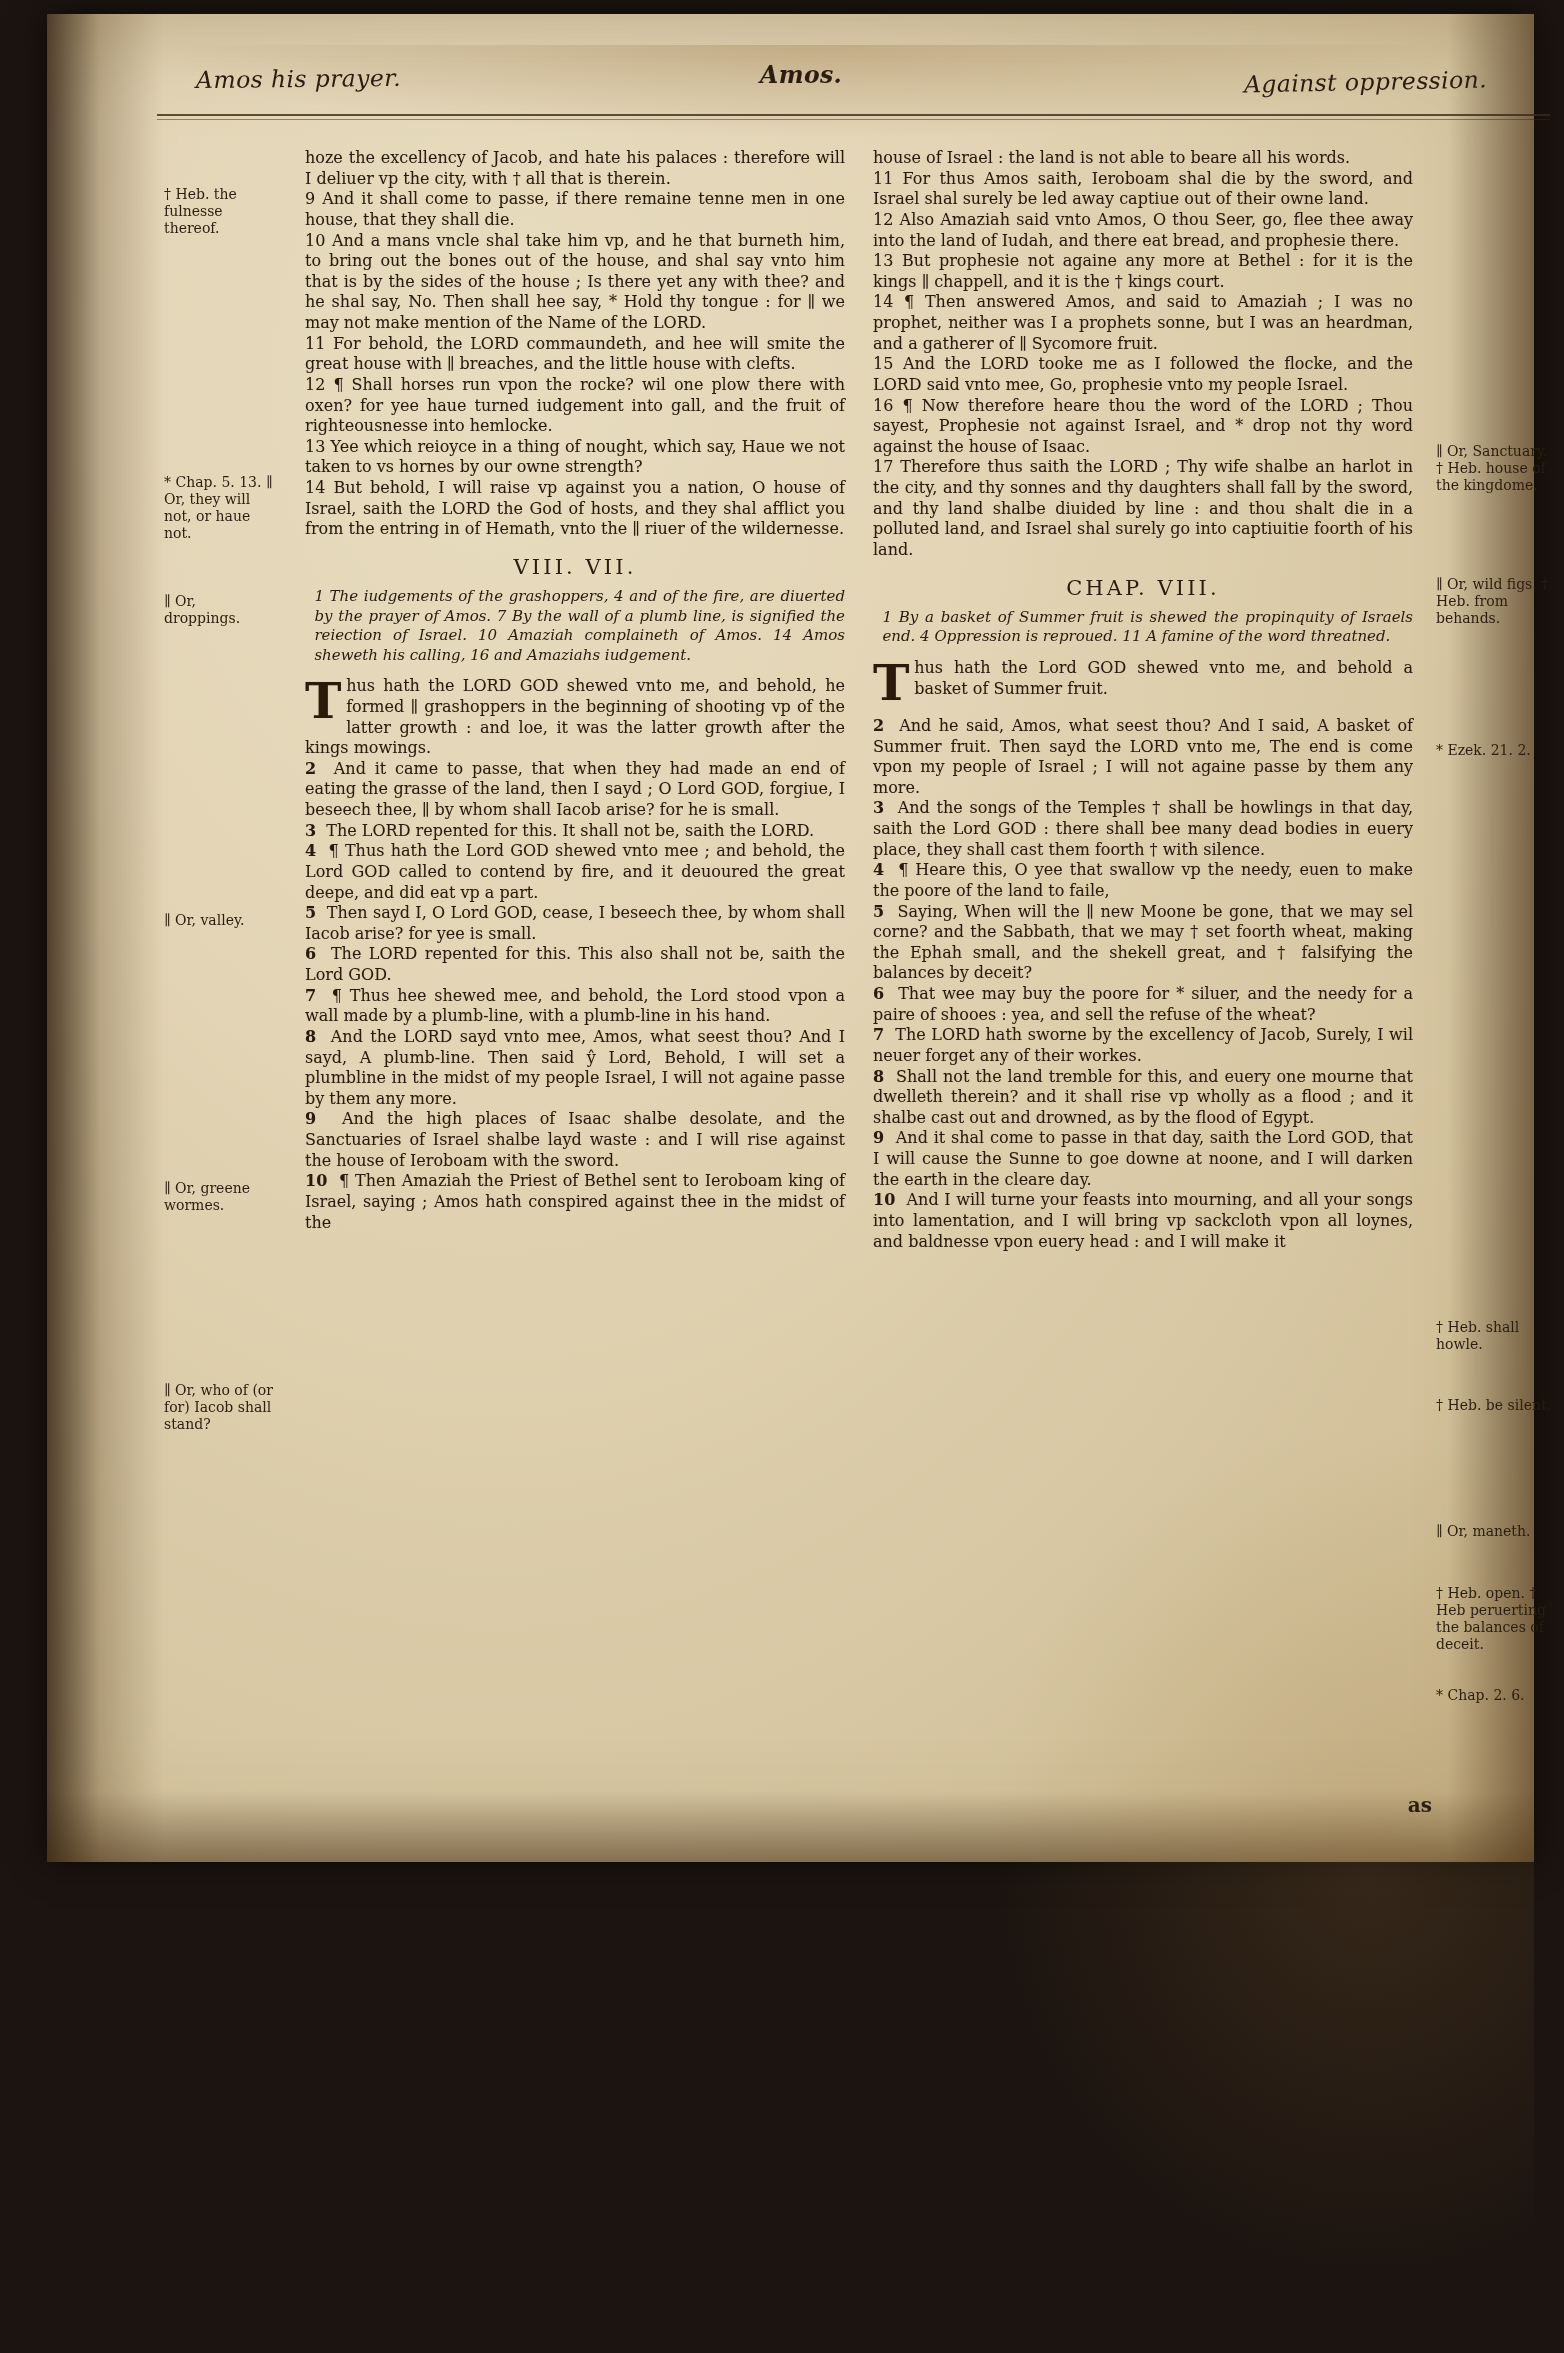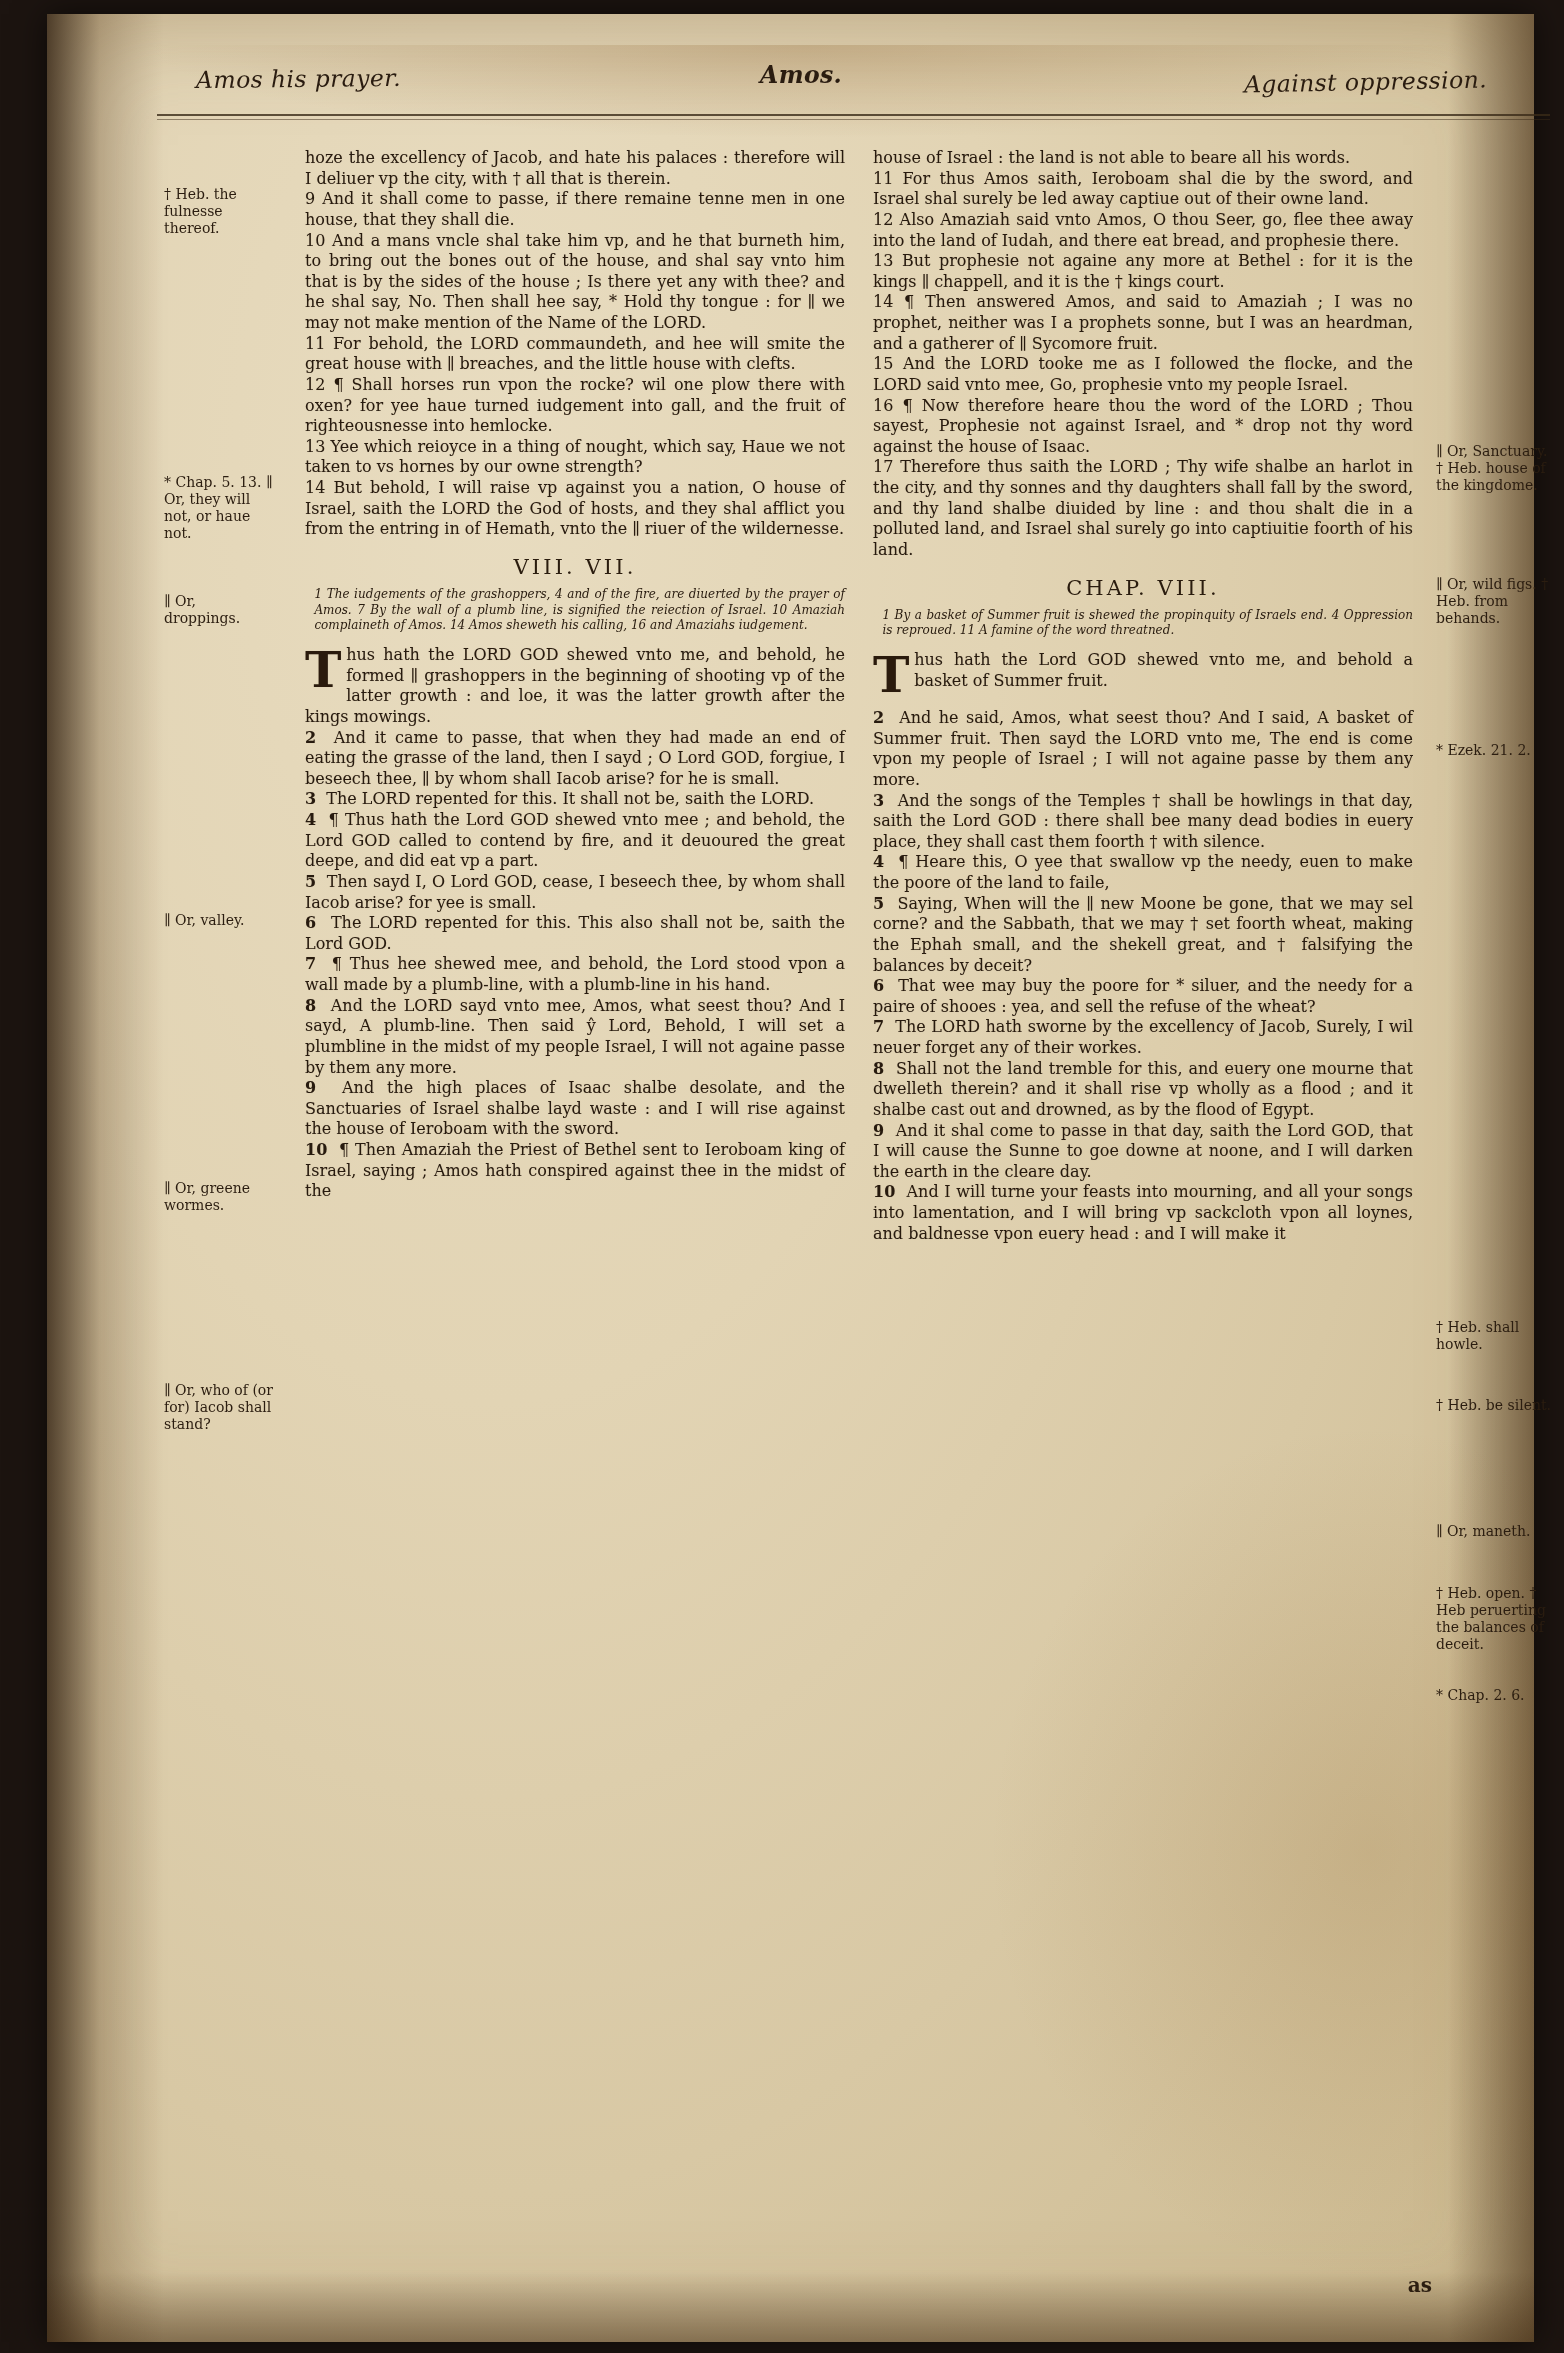--- a/index.html
+++ b/index.html
@@ -5,21 +5,21 @@
   html,body{margin:0;padding:0;}
   body{
     width:1565px;height:2354px;
     background:#1c1410;
     font-family:"DejaVu Serif", serif;
     overflow:hidden;
   }
   .page{
     position:absolute;
     left:47px;top:14px;
-    width:1487px;height:2328px;
+    width:1487px;height:1848px;
     background:
       radial-gradient(ellipse at 30% 20%, #e8dcc0 0%, #e2d4b4 35%, #d8c8a4 65%, #cbb88e 100%);
     box-shadow: inset 0 0 110px rgba(120,88,45,0.45), 0 0 31px rgba(0,0,0,0.6);
   }
   
   .gutter{
     position:absolute;left:0;top:0;width:117px;height:100%;
     background:linear-gradient(to right, rgba(40,24,10,0.75), rgba(80,52,22,0.25) 45%, rgba(120,90,50,0.0));
     pointer-events:none;
   }
@@ -86,21 +86,21 @@
   
   .chaphead{
     text-align:center;
     font-size:21px;
     letter-spacing:3.1px;
     margin:14px 0 6.3px 0;
     color:#2a1c0e;
   }
   .argument{
     font-style:italic;
-    font-size:12px;
+    font-size:15px;
     line-height:1.3;
     margin:0 0 11px 0;
     padding-left:9.4px;
     text-align:justify;
   }
 
   
   .dropwrap{position:relative;min-height:58px;}
   .dropcap{
     float:left;

